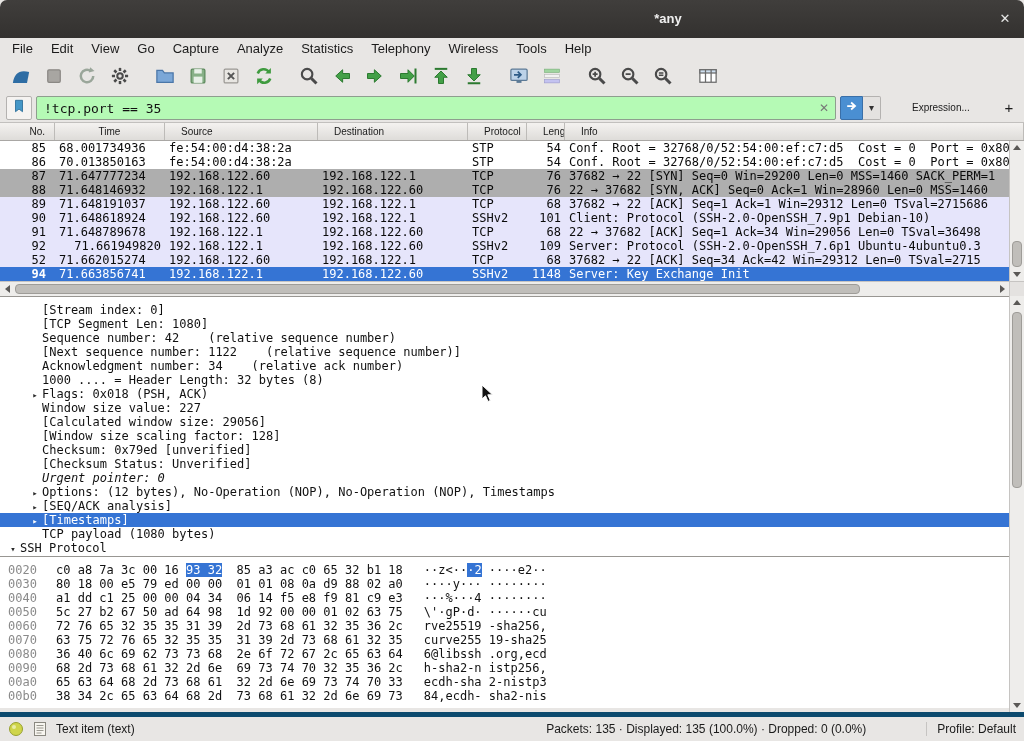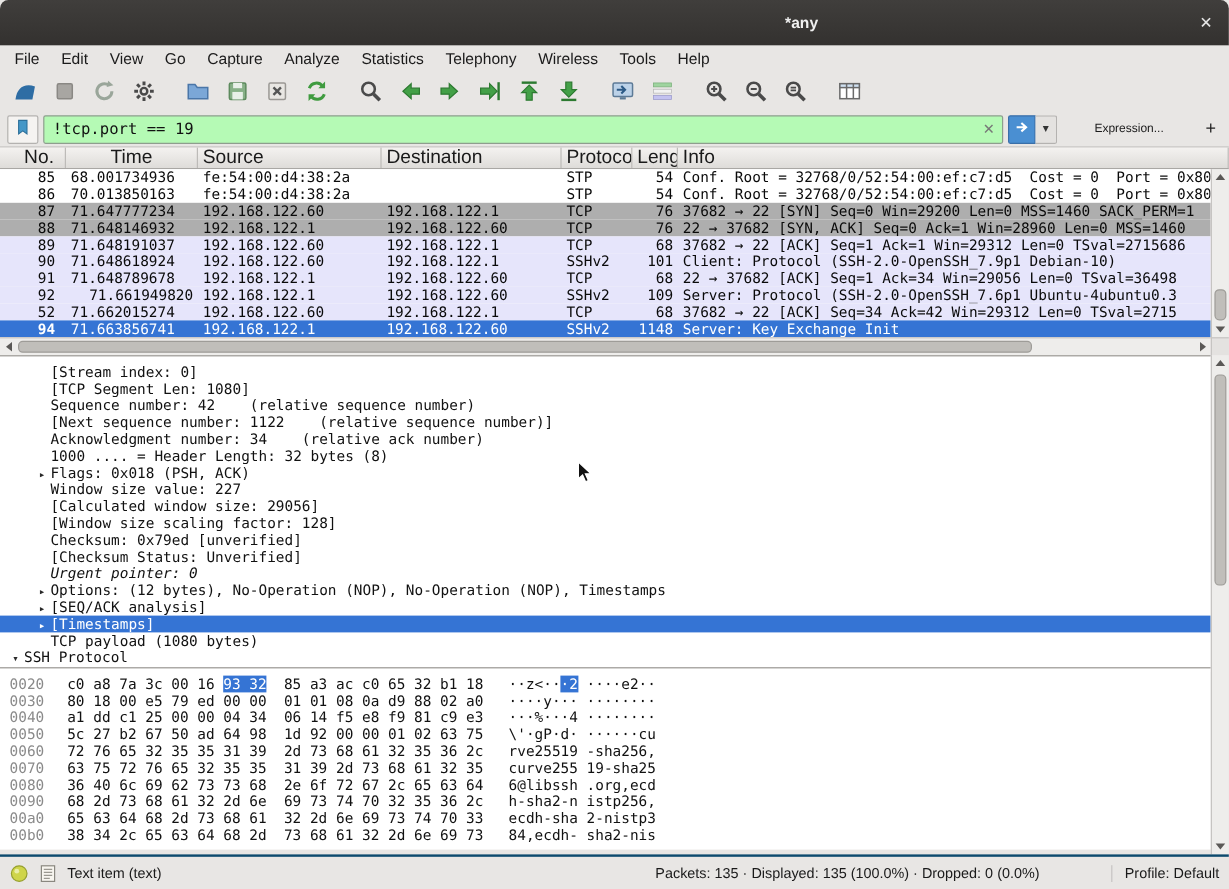--- a/index.html
+++ b/index.html
@@ -29,21 +29,21 @@
   .fb-input{position:absolute;left:36px;top:3px;width:800px;height:24px;background:var(--filter-bg);border:1px solid #8e9e8e;border-radius:2px}
   .fb-text{position:absolute;left:7px;top:4px;font:13px "DejaVu Sans Mono",monospace;color:#111;white-space:pre}
   .fb-clear{position:absolute;right:6px;top:4px;font-size:12px;color:#777}
   .fb-apply{position:absolute;left:840px;top:3px;width:23px;height:24px;background:#4a8fd2;border:1px solid #3a6fa8;border-radius:2px 0 0 2px;display:flex;align-items:center;justify-content:center}
   .fb-caret{position:absolute;left:863px;top:3px;width:18px;height:24px;background:#e4e2e0;border:1px solid #b4b2b0;border-left:0;border-radius:0 2px 2px 0;text-align:center;line-height:22px;font-size:10px;color:#333}
   .fb-expr{position:absolute;left:906px;top:3px;height:24px;line-height:24px;font-size:10px;color:#1b1b1b;padding:0 6px}
   .fb-add{position:absolute;right:4px;top:3px;width:22px;height:24px;text-align:center;line-height:24px;font-size:15px;color:#1b1b1b}
 
   
   .plist-header{position:absolute;left:0;top:123px;width:1024px;height:18px;background:linear-gradient(#f4f2f0,#dedcd9);border-bottom:1px solid #a9a7a4;display:flex}
-  .ph-cell{font-size:16px;color:#1a1a1a;line-height:17px;padding:0 4px;border-right:1px solid #bdbbb8;overflow:hidden;white-space:pre;flex-shrink:0}
+  .ph-cell{font-size:10px;color:#1a1a1a;line-height:17px;padding:0 16px;border-right:1px solid #bdbbb8;overflow:hidden;white-space:pre;flex-shrink:0}
   .ph-cell.c-time{text-align:center}
   .plist-body{position:absolute;left:0;top:141px;width:1009px;height:140px;background:#fff;overflow:hidden}
   .prow{display:flex;height:14px;overflow:hidden}
   .pcell{font:12px/14px "DejaVu Sans Mono",monospace;white-space:pre;overflow:hidden;padding:0 4px;flex-shrink:0;color:#0a0a0a}
   .c-no{text-align:right;padding-right:9px}
   .c-length{text-align:right}
   .c-info{flex:1}
   .v-plain{background:#fff}
   .v-gray{background:var(--row-gray)}
   .v-lavender{background:var(--row-lav)}
@@ -58,21 +58,21 @@
   .dline.sel .darrow{color:#fff}
 
   
   .hexpane{position:absolute;left:0;top:556px;width:1009px;height:152px;background:#ffffff;border-top:1px solid #989692;padding-top:6px;overflow:hidden}
   .hexrow{height:14px;font:12px/14px "DejaVu Sans Mono",monospace;white-space:pre;color:#111}
   .hoff{display:inline-block;width:56px;padding-left:8px;color:#8a8a8a}
   .hascii{margin-left:21px}
   .hl{background:var(--sel);color:#fff}
 
   
-  .statusbar{position:absolute;left:0;top:712px;width:1024px;height:29px;background:#e8e6e4;border-top:2px solid #0c4a6e;display:flex;align-items:center;padding:0 8px;font-size:12px;color:#1a1a1a}
+  .statusbar{position:absolute;left:0;top:712px;width:1024px;height:29px;background:#e8e6e4;border-top:5px solid #0c4a6e;display:flex;align-items:center;padding:0 8px;font-size:12px;color:#1a1a1a}
   .sb-icon{width:16px;height:16px;margin-right:8px}
   .sb-stats{margin-left:auto;margin-right:60px;white-space:pre}
   .sb-profile{border-left:1px solid #c6c4c2;padding-left:10px;white-space:pre}
 
   
   .vscroll{position:absolute;right:0;width:15px;background:#eeedeb;border-left:1px solid #c6c4c2}
   .hscroll{position:absolute;left:0;top:281px;width:1009px;height:15px;background:#eeedeb;border-top:1px solid #c6c4c2}
   .corner{position:absolute;left:1009px;top:281px;width:15px;height:15px;background:#e4e2e0;border-left:1px solid #c6c4c2;border-top:1px solid #c6c4c2}
   .sb-thumb{position:absolute;left:2px;width:10px;background:#c0beba;border:1px solid #9e9c98;border-radius:4px}
   .h-thumb{position:absolute;top:2px;height:10px;background:#c0beba;border:1px solid #9e9c98;border-radius:4px}
@@ -301,21 +301,21 @@
     </div>
   </div>
 
 <div class="filterbar">
   <div class="fb-bookmark">
     <span><svg viewBox="0 0 16 16" width="14" height="14">
           <path d="M4 1.5 h8 v13 l-4 -3 -4 3 Z" fill="#4597c7" stroke="#2d6f99"></path>
         </svg></span>
   </div>
   <div class="fb-input">
-    <span class="fb-text">!tcp.port == 19</span>
+    <span class="fb-text">!tcp.port == 35</span>
     <span class="fb-clear">✕</span>
   </div>
   <div class="fb-apply">
     <span><svg viewBox="0 0 16 16" width="14" height="14">
           <path d="M2.5 8 h8 M7 4 L11.5 8 7 12" stroke="#ffffff" stroke-width="2" fill="none"></path>
         </svg></span>
   </div>
   <div class="fb-caret"><span>▾</span></div>
   <div class="fb-expr">Expression...</div>
   <div class="fb-add">+</div>

